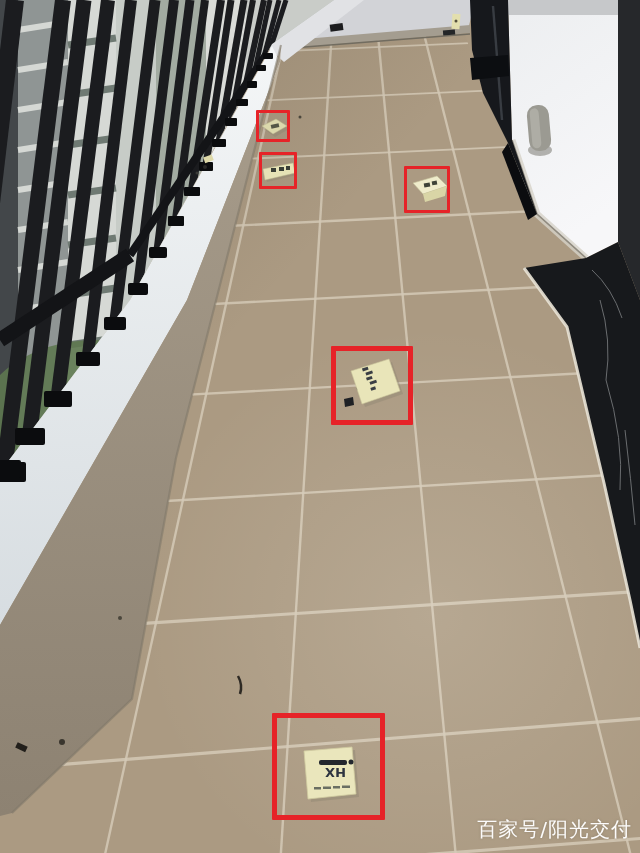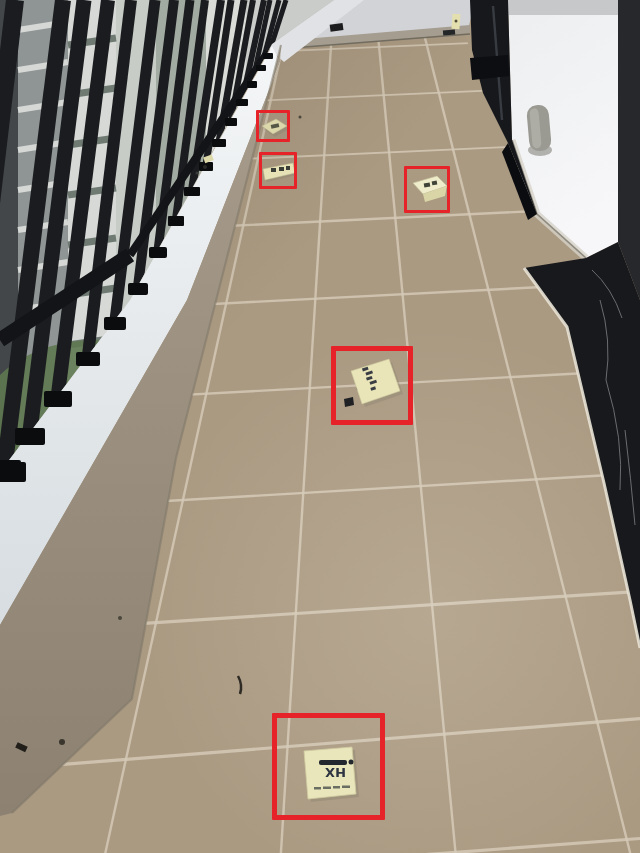--- a/index.html
+++ b/index.html
@@ -272,13 +272,14 @@
 </svg>
 
 <div id="annotation-layer">
       <div class="ann-box" style="left: 256px; top: 110px; width: 34px; height: 32px; border: 3px solid rgb(230, 35, 40);"></div>
       <div class="ann-box" style="left: 259px; top: 152px; width: 38px; height: 37px; border: 3px solid rgb(230, 35, 40);"></div>
       <div class="ann-box" style="left: 404px; top: 166px; width: 46px; height: 47px; border: 3px solid rgb(230, 35, 40);"></div>
       <div class="ann-box" style="left: 331px; top: 346px; width: 82px; height: 79px; border: 5px solid rgb(230, 35, 40);"></div>
       <div class="ann-box" style="left: 272px; top: 713px; width: 113px; height: 107px; border: 5px solid rgb(230, 35, 40);"></div>
     </div>
 
+<div class="watermark">百家号/阳光交付</div>
 </div>
 
 </body></html>

